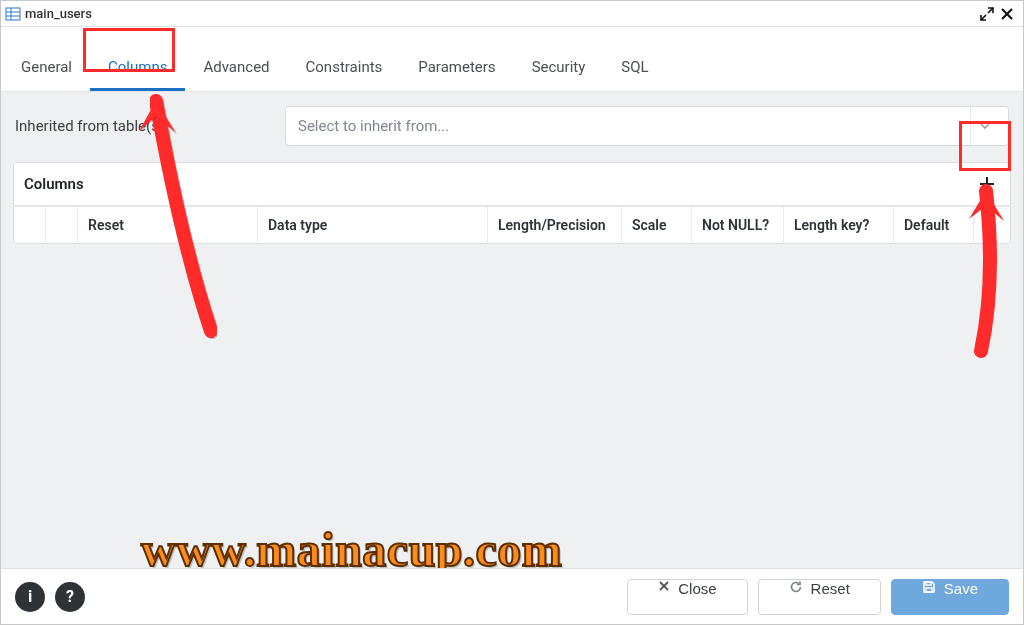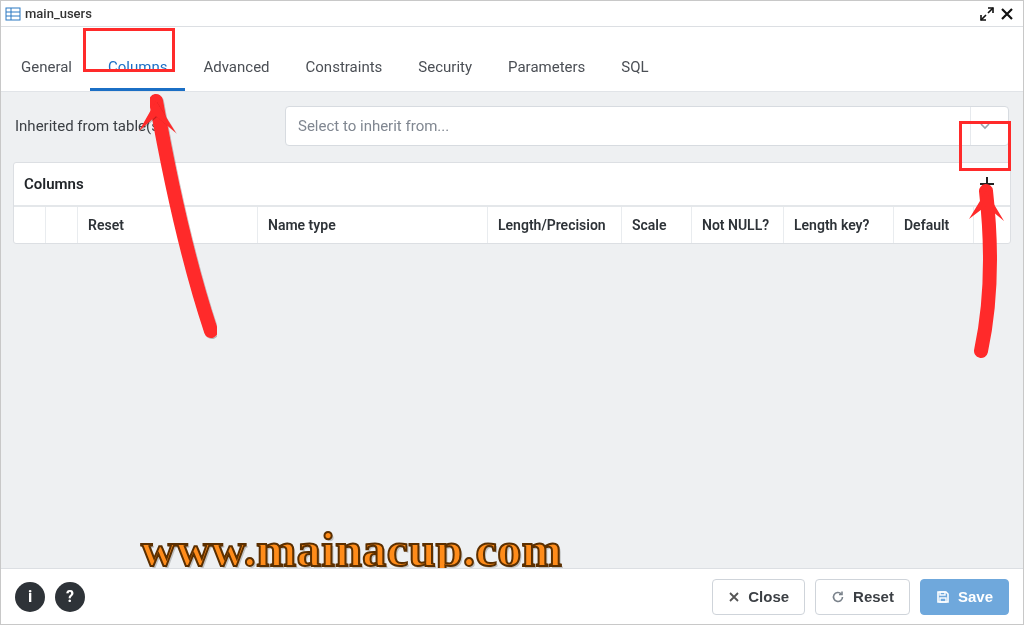--- a/index.html
+++ b/index.html
@@ -37,21 +37,21 @@
   .c-len  { width: 134px; }
   .c-scale{ width: 70px; }
   .c-null { width: 92px; }
   .c-pk   { width: 110px; }
   .c-def  { width: 80px; }
   .c-del  { flex: 1; }
 
   .footer { height: 56px; border-top: 1px solid #dcdfe3; display: flex; align-items: center; padding: 0 14px; gap: 10px; background: #fff; }
   .footer .round-btn { width: 30px; height: 30px; border-radius: 50%; background: #2e3338; color: #fff; display: inline-flex; align-items: center; justify-content: center; font-weight: 700; cursor: pointer; font-size: 16px; }
   .footer .spacer { flex: 1; }
-  .btn { height: 36px; padding: 0 15px; border: 1px solid #cfd4da; border-radius: 4px; background: #fff; color: #3b3f44; font-size: 15px; display: inline-flex; align-items: center; gap: 8px; cursor: pointer; font-weight: bold; }
+  .btn { height: 36px; padding: 0 30px; border: 1px solid #cfd4da; border-radius: 4px; background: #fff; color: #3b3f44; font-size: 15px; display: inline-flex; align-items: flex-start; gap: 8px; cursor: pointer; }
   .btn.primary { background: #6fa8dc; border-color: #6fa8dc; color: #fff; }
   .btn .ic { display: inline-flex; }
 
   
   .hl { position: absolute; border: 3px solid #ff2a2a; background: transparent; pointer-events: none; }
   .hl1 { left: 82px; top: 27px; width: 92px; height: 44px; }
   .hl2 { left: 958px; top: 120px; width: 52px; height: 50px; }
   .arrow { position: absolute; pointer-events: none; }
 
   
@@ -83,22 +83,22 @@
           <path d="M2 2 L12 12 M12 2 L2 12" stroke="#111" stroke-width="2.2"></path>
         </svg>
     </span>
   </div>
 
   <div class="tabs">
     <div class="tab">General</div>
     <div class="tab active">Columns</div>
     <div class="tab">Advanced</div>
     <div class="tab">Constraints</div>
+    <div class="tab">Parameters</div>
     <div class="tab">Security</div>
-    <div class="tab">Parameters</div>
     <div class="tab">SQL</div>
   </div>
 
   <div class="content">
     <div class="row-inherit">
       <div class="lbl">Inherited from table(s)</div>
       <div class="inherit-select">
         <span>Select to inherit from...</span>
         <span class="chev">
           <svg width="12" height="12" viewBox="0 0 12 12">
@@ -114,21 +114,21 @@
         <span class="add-btn">
           <svg width="18" height="18" viewBox="0 0 18 18">
               <path d="M9 2 V16 M2 9 H16" stroke="#222" stroke-width="2"></path>
             </svg>
         </span>
       </div>
       <div class="grid-head">
         <div class="cell c-drag"></div>
         <div class="cell c-edit"></div>
         <div class="cell c-name">Reset</div>
-        <div class="cell c-type">Name type</div>
+        <div class="cell c-type">Data type</div>
         <div class="cell c-len">Length/Precision</div>
         <div class="cell c-scale">Scale</div>
         <div class="cell c-null">Not NULL?</div>
         <div class="cell c-pk">Length key?</div>
         <div class="cell c-def">Default</div>
         <div class="cell c-del"></div>
       </div>
     </div>
 
     <div class="watermark">www.mainacup.com</div>

